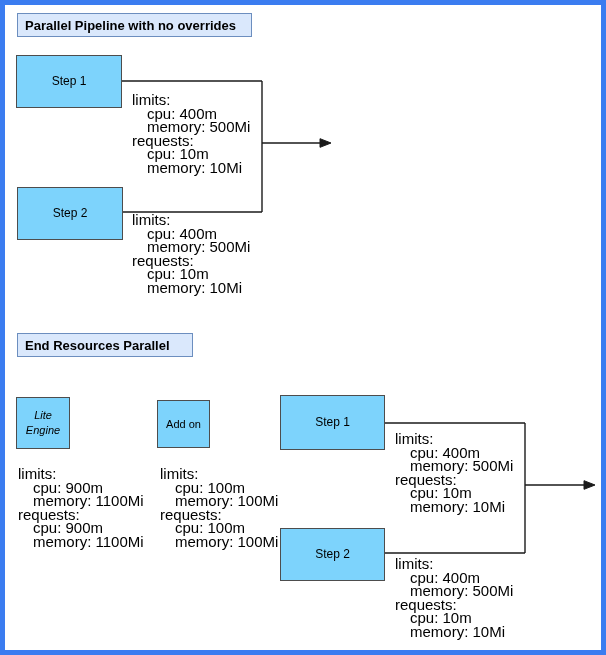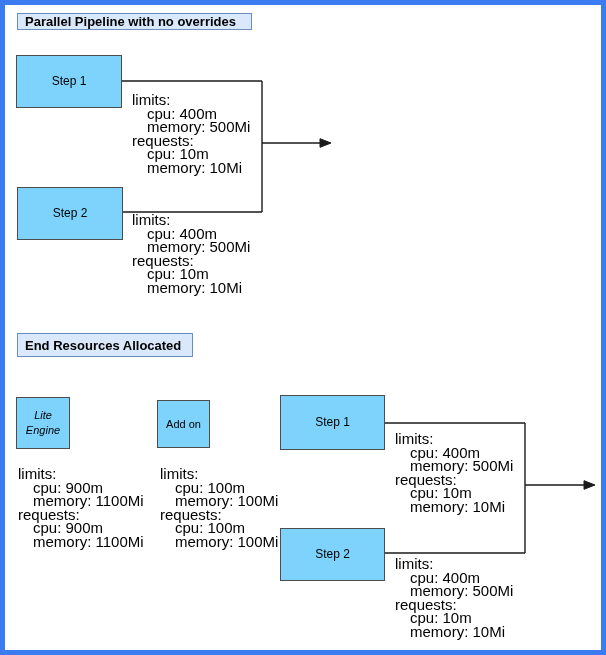--- a/index.html
+++ b/index.html
@@ -71,21 +71,21 @@
     <line x1="262" y1="143" x2="322" y2="143"></line>
     <polygon points="331,143 320,138.7 320,147.3"></polygon>
 
     <line x1="385" y1="423" x2="525" y2="423"></line>
     <line x1="385" y1="553" x2="525" y2="553"></line>
     <line x1="525" y1="423" x2="525" y2="553"></line>
     <line x1="525" y1="485" x2="586" y2="485"></line>
     <polygon points="595,485 584,480.7 584,489.3"></polygon>
   </svg>
 
-  <div class="section-header" style="left:17px; top:13px; width:235px; height:17px;">Parallel Pipeline with no overrides</div>
+  <div class="section-header" style="left:17px; top:13px; width:235px; height:24px;">Parallel Pipeline with no overrides</div>
 
   <div class="node" style="left:16px; top:55px; width:106px; height:53px;">
     <div class="nline">Step 1</div>
   </div>
 
   <div class="node" style="left:17px; top:187px; width:106px; height:53px;">
     <div class="nline">Step 2</div>
   </div>
 
   <div class="res" style="left:132px; top:93px;">
@@ -99,21 +99,21 @@
 
   <div class="res" style="left:132px; top:213px;">
     <div>limits:</div>
     <div class="ind">cpu: 400m</div>
     <div class="ind">memory: 500Mi</div>
     <div>requests:</div>
     <div class="ind">cpu: 10m</div>
     <div class="ind">memory: 10Mi</div>
   </div>
 
-  <div class="section-header" style="left:17px; top:333px; width:176px; height:24px;">End Resources Allocated</div>
+  <div class="section-header" style="left:17px; top:333px; width:176px; height:24px;">End Resources Parallel</div>
 
   <div class="node" style="left:16px; top:397px; width:54px; height:52px; font-size:11px;font-style:italic;">
     <div class="nline">Lite</div>
     <div class="nline">Engine</div>
   </div>
 
   <div class="node" style="left:157px; top:400px; width:53px; height:48px; font-size:11px;">
     <div class="nline">Add on</div>
   </div>
 

